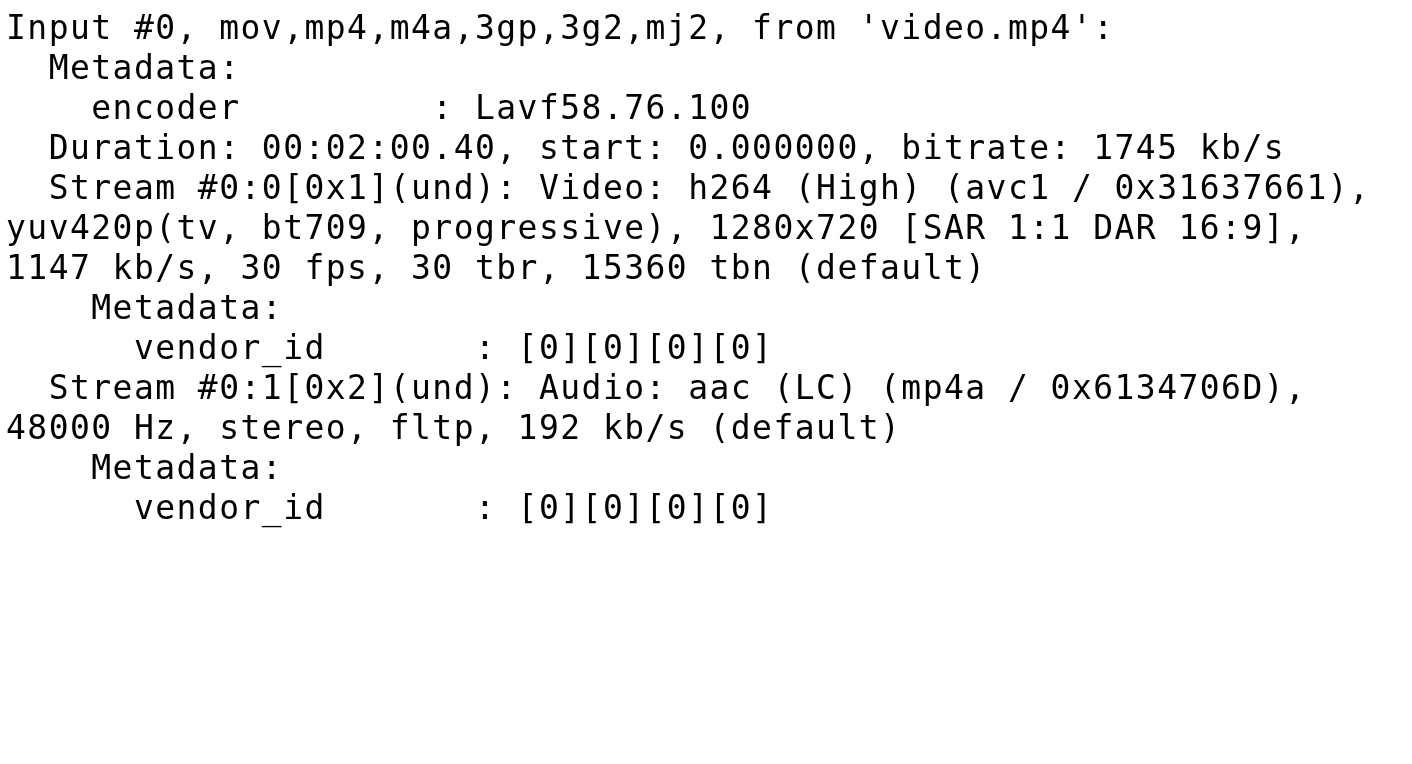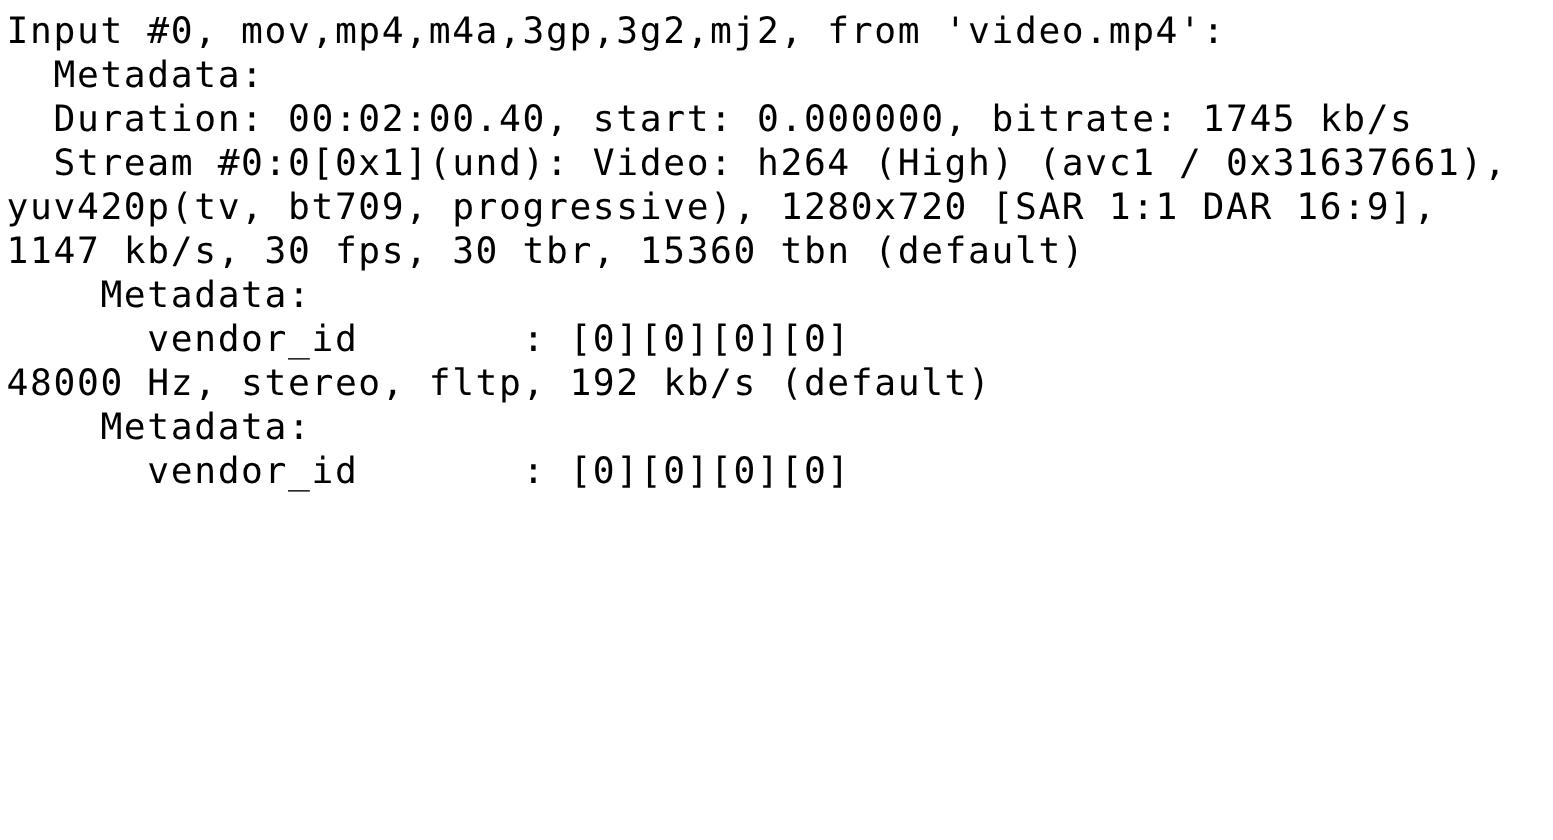--- a/index.html
+++ b/index.html
@@ -37,23 +37,25 @@
     margin: 0;
   }
 </style>
 </head>
 <body>
 
 <div id="terminal-output">
 
   <span class="console-line">Input #0, mov,mp4,m4a,3gp,3g2,mj2, from 'video.mp4':</span>
   <span class="console-line">  Metadata:</span>
+  <span class="console-line">    encoder         : Lavf58.76.100</span>
   <span class="console-line">  Duration: 00:02:00.40, start: 0.000000, bitrate: 1745 kb/s</span>
   <span class="console-line">  Stream #0:0[0x1](und): Video: h264 (High) (avc1 / 0x31637661),</span>
   <span class="console-line">yuv420p(tv, bt709, progressive), 1280x720 [SAR 1:1 DAR 16:9],</span>
   <span class="console-line">1147 kb/s, 30 fps, 30 tbr, 15360 tbn (default)</span>
   <span class="console-line">    Metadata:</span>
   <span class="console-line">      vendor_id       : [0][0][0][0]</span>
+  <span class="console-line">  Stream #0:1[0x2](und): Audio: aac (LC) (mp4a / 0x6134706D),</span>
   <span class="console-line">48000 Hz, stereo, fltp, 192 kb/s (default)</span>
   <span class="console-line">    Metadata:</span>
   <span class="console-line">      vendor_id       : [0][0][0][0]</span>
 
 </div>
 
 </body></html>

